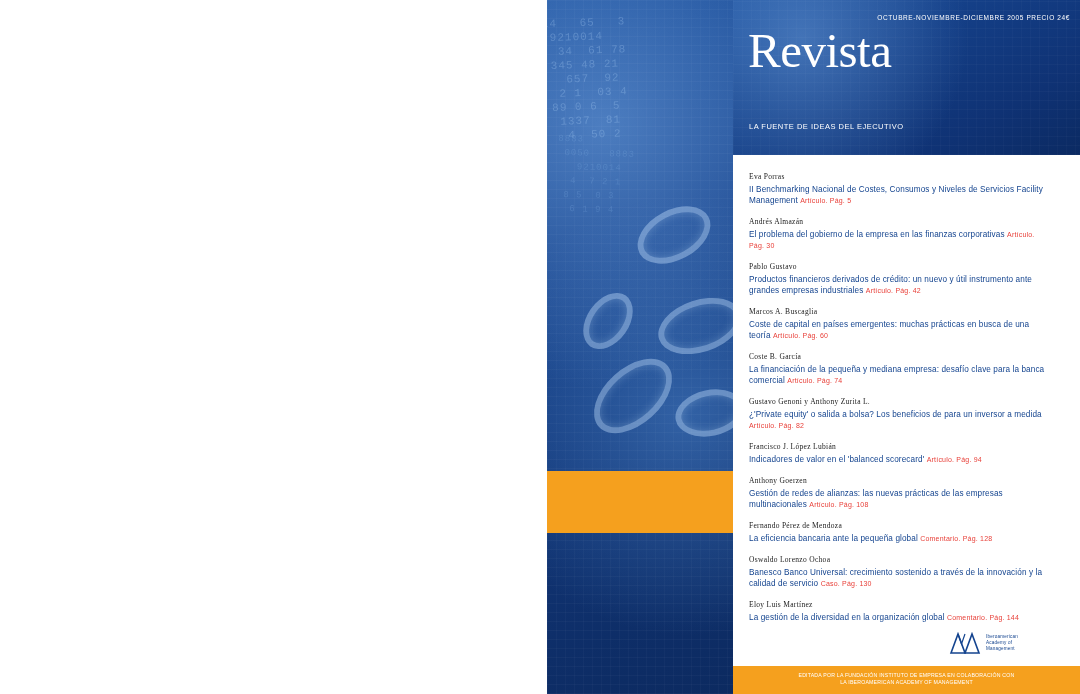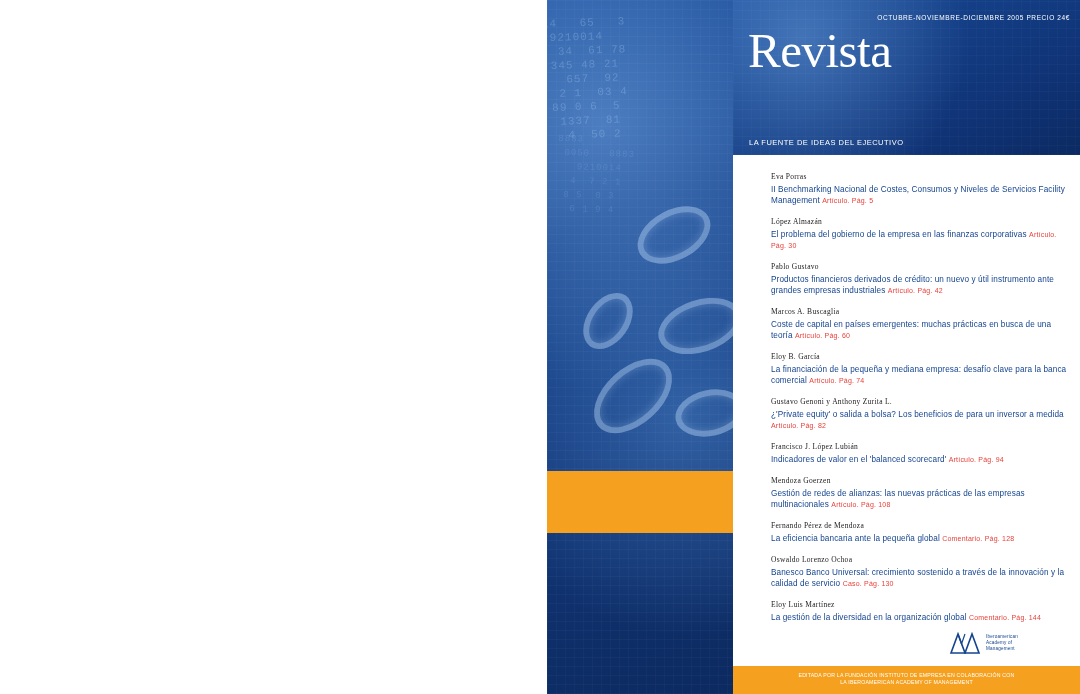--- a/index.html
+++ b/index.html
@@ -78,26 +78,26 @@
     position:absolute;right:10px;top:14px;
     color:#ffffff;font-size:6.5px;letter-spacing:.6px;
   }
   .masthead{
     position:absolute;left:15px;top:27px;
     color:#ffffff;font-family:"Liberation Serif", serif;
     font-size:49px;line-height:47px;letter-spacing:-.5px;
   }
   .masthead .e{color:#e8413a;}
   .tagline{
-    position:absolute;left:16px;top:138px;
+    position:absolute;left:16px;top:122px;
     color:#ffffff;font-size:7.5px;letter-spacing:.5px;
   }
 
   
-  .toc{position:absolute;left:771px;top:172px;width:300px;}
+  .toc{position:absolute;left:749px;top:172px;width:300px;}
   .toc-entry{margin-bottom:11.5px;}
   .author{
     font-family:"Liberation Serif", serif;
     font-size:7.5px;color:#1a1a1a;letter-spacing:.3px;margin-bottom:2.5px;
   }
   .title{
     font-size:8.2px;line-height:11px;color:#14448f;letter-spacing:.1px;
   }
   .ref{color:#e8413a;font-size:7px;letter-spacing:.2px;}
 
@@ -160,51 +160,51 @@
   </div>
 
   <div class="toc">
 
     <div class="toc-entry">
       <div class="author">Eva Porras</div>
       <div class="title"><span>II Benchmarking Nacional de Costes, Consumos y Niveles de Servicios Facility Management </span><span class="ref">Artículo. Pág. 5</span></div>
     </div>
 
     <div class="toc-entry">
-      <div class="author">López Almazán</div>
+      <div class="author">Andrés Almazán</div>
       <div class="title"><span>El problema del gobierno de la empresa en las finanzas corporativas </span><span class="ref">Artículo. Pág. 30</span></div>
     </div>
 
     <div class="toc-entry">
       <div class="author">Pablo Gustavo</div>
       <div class="title"><span>Productos financieros derivados de crédito: un nuevo y útil instrumento ante grandes empresas industriales </span><span class="ref">Artículo. Pág. 42</span></div>
     </div>
 
     <div class="toc-entry">
       <div class="author">Marcos A. Buscaglia</div>
       <div class="title"><span>Coste de capital en países emergentes: muchas prácticas en busca de una teoría </span><span class="ref">Artículo. Pág. 60</span></div>
     </div>
 
     <div class="toc-entry">
-      <div class="author">Eloy B. García</div>
+      <div class="author">Coste B. García</div>
       <div class="title"><span>La financiación de la pequeña y mediana empresa: desafío clave para la banca comercial </span><span class="ref">Artículo. Pág. 74</span></div>
     </div>
 
     <div class="toc-entry">
       <div class="author">Gustavo Genoni y Anthony Zurita L.</div>
       <div class="title"><span>¿'Private equity' o salida a bolsa? Los beneficios de para un inversor a medida </span><span class="ref">Artículo. Pág. 82</span></div>
     </div>
 
     <div class="toc-entry">
       <div class="author">Francisco J. López Lubián</div>
       <div class="title"><span>Indicadores de valor en el 'balanced scorecard' </span><span class="ref">Artículo. Pág. 94</span></div>
     </div>
 
     <div class="toc-entry">
-      <div class="author">Mendoza Goerzen</div>
+      <div class="author">Anthony Goerzen</div>
       <div class="title"><span>Gestión de redes de alianzas: las nuevas prácticas de las empresas multinacionales </span><span class="ref">Artículo. Pág. 108</span></div>
     </div>
 
     <div class="toc-entry">
       <div class="author">Fernando Pérez de Mendoza</div>
       <div class="title"><span>La eficiencia bancaria ante la pequeña global </span><span class="ref">Comentario. Pág. 128</span></div>
     </div>
 
     <div class="toc-entry">
       <div class="author">Oswaldo Lorenzo Ochoa</div>

